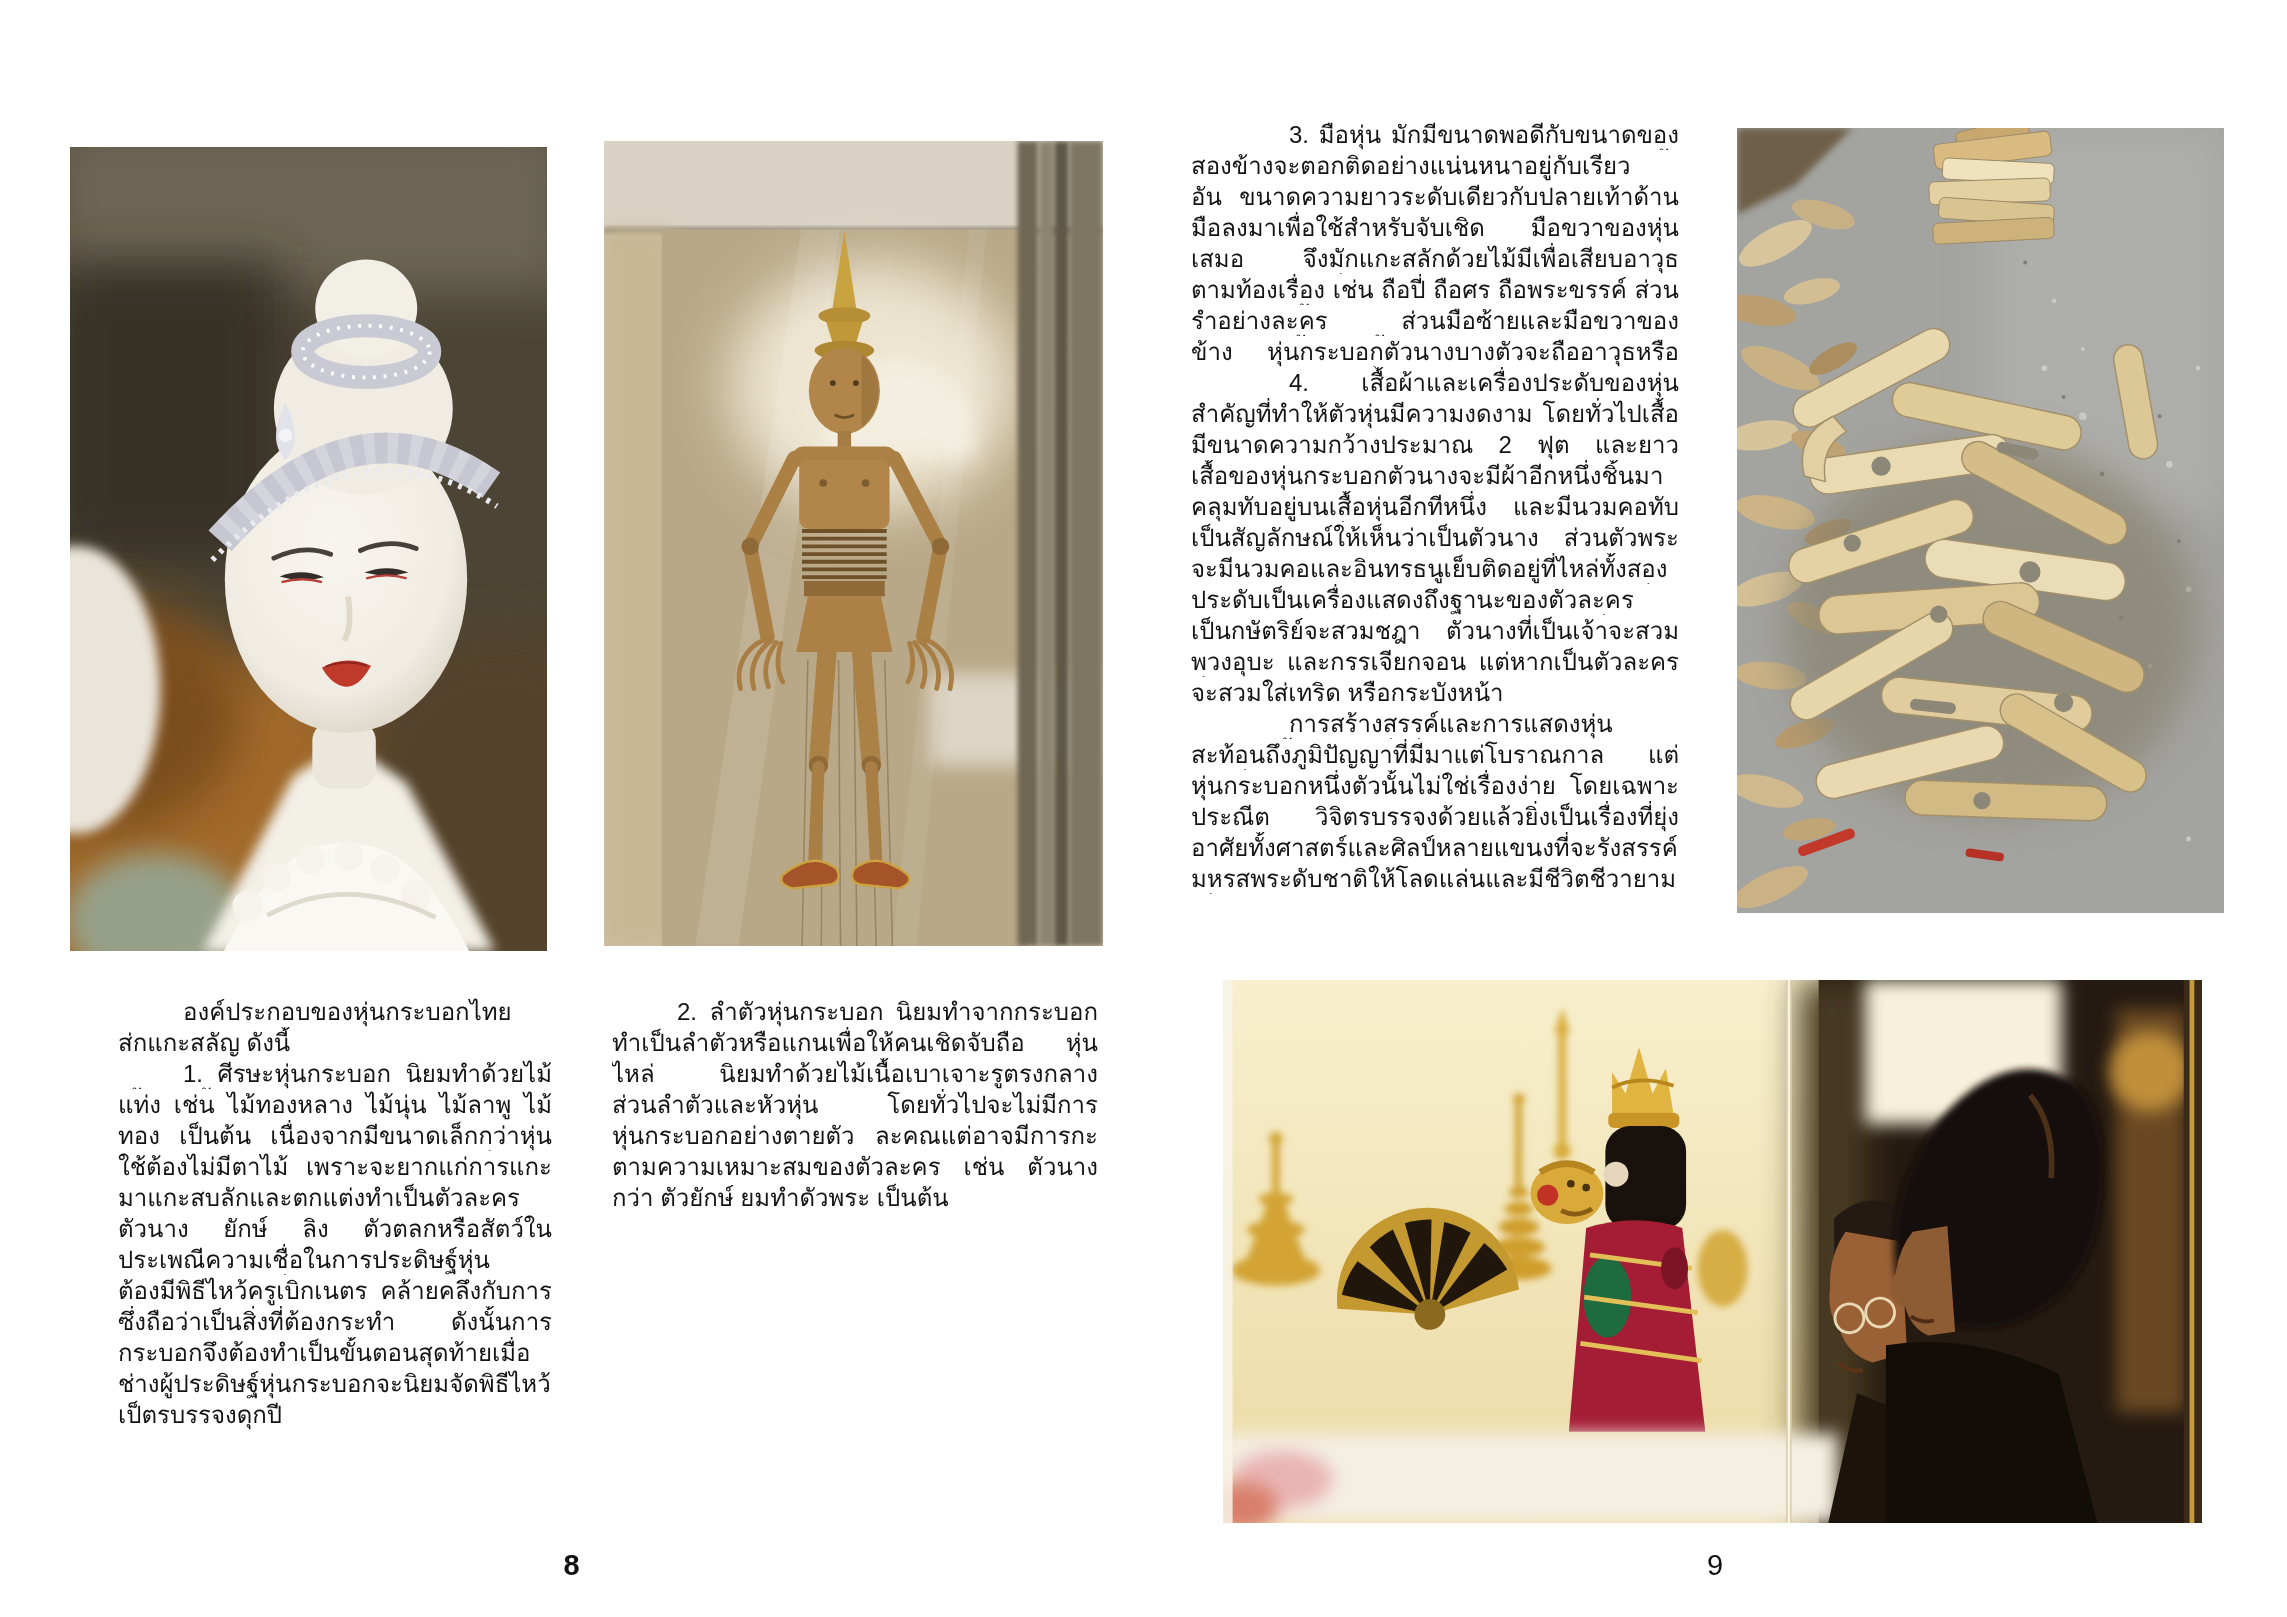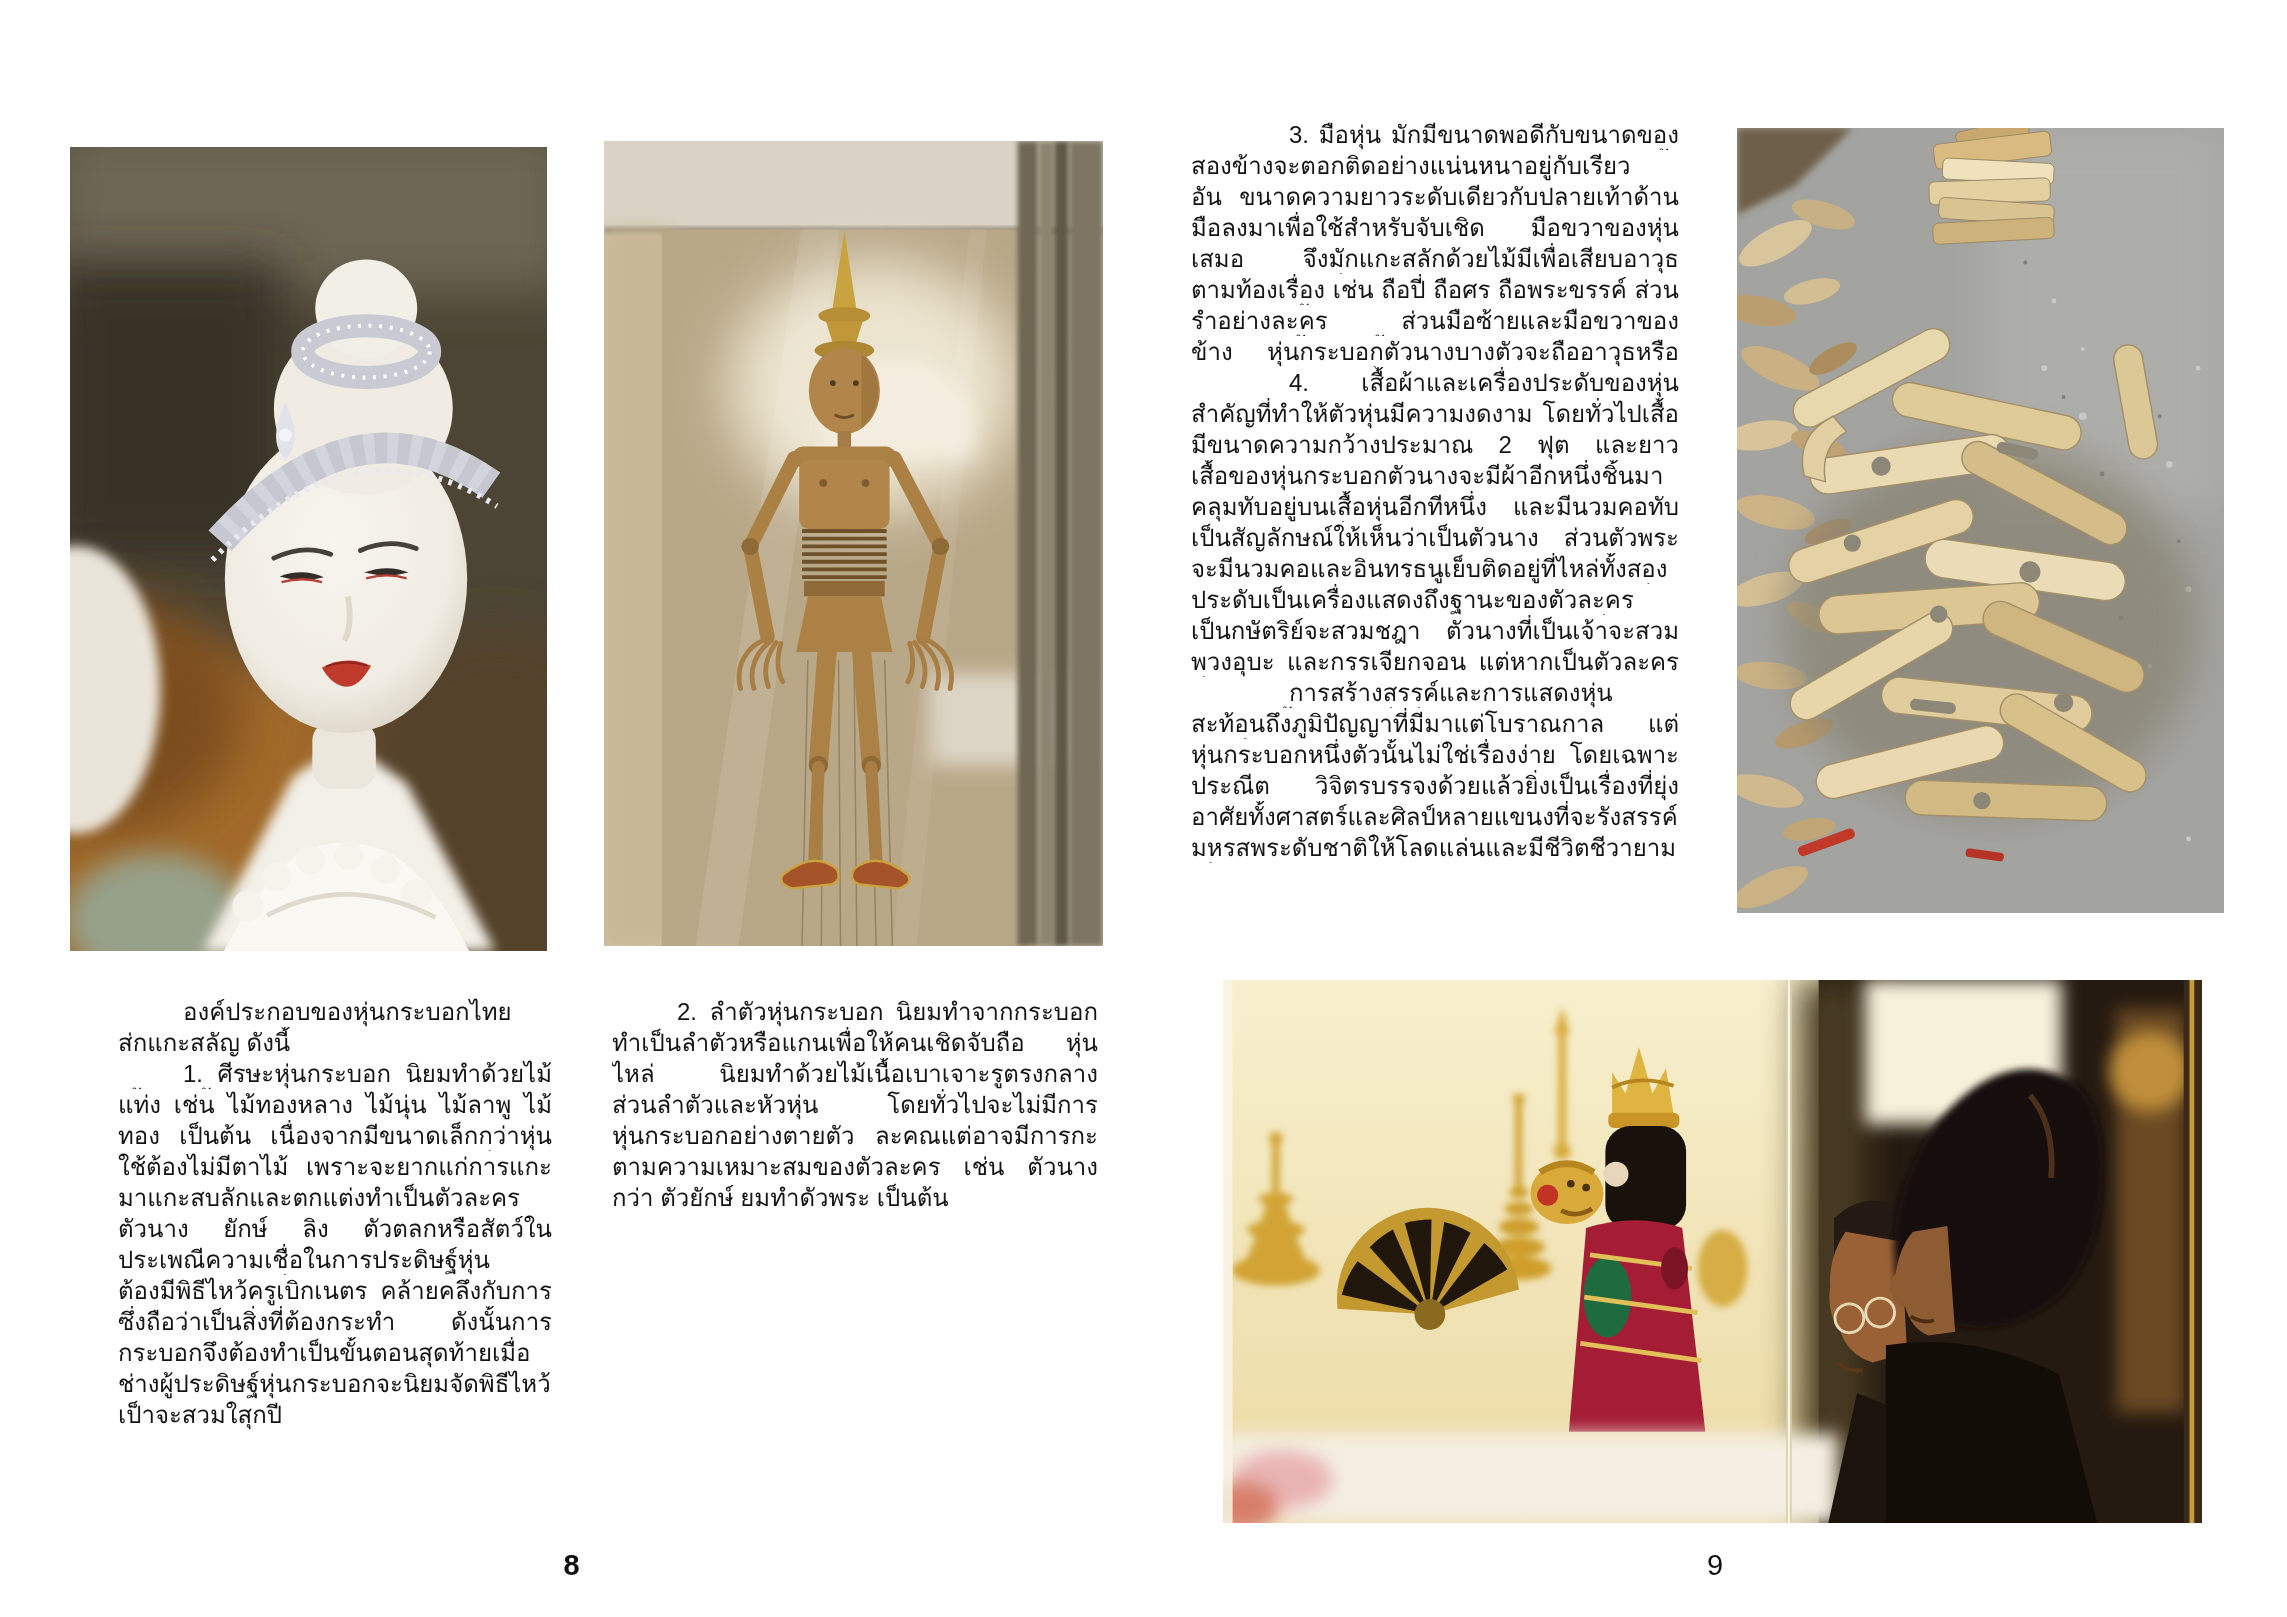--- a/index.html
+++ b/index.html
@@ -195,21 +195,21 @@
         <div class="tline">แท่ง เช่น ไม้ทองหลาง ไม้นุ่น ไม้ลาพู ไม้โมก หรือไม้สัก</div>
         <div class="tline">ทอง เป็นต้น เนื่องจากมีขนาดเล็กกว่าหุ่นใหญ่ ไม้ที่นำมา</div>
         <div class="tline">ใช้ต้องไม่มีตาไม้ เพราะจะยากแก่การแกะและขัดเกลา นำ</div>
         <div class="tline">มาแกะสบลักและตกแต่งทำเป็นตัวละครต่าง ๆ เช่น ตัวพระ</div>
         <div class="tline">ตัวนาง ยักษ์ ลิง ตัวตลกหรือสัตว์ในวรรณคดีลักษณะต่าง ๆ</div>
         <div class="tline">ประเพณีความเชื่อในการประดิษฐ์หุ่นกระบอกอย่างหนึ่งก็คือ</div>
         <div class="tline">ต้องมีพิธีไหว้ครูเบิกเนตร คล้ายคลึงกับการประดิษฐ์หัวโขน</div>
         <div class="tline">ซึ่งถือว่าเป็นสิ่งที่ต้องกระทำ ดังนั้นการเขียนดวงตาของหุ่น</div>
         <div class="tline">กระบอกจึงต้องทำเป็นขั้นตอนสุดท้ายเมื่อเข้าพิธีด้วย บรรดา</div>
         <div class="tline">ช่างผู้ประดิษฐ์หุ่นกระบอกจะนิยมจัดพิธีไหว้ครูเป็นงานใหญ่</div>
-        <div class="tline end">เป็าจะสวมใสุกปี</div>
+        <div class="tline end">เป็ตรบรรจงดุกปี</div>
       </div>
     <div class="col col-b">
         <div class="tline indent">2. ลำตัวหุ่นกระบอก นิยมทำจากกระบอกไม้ไผ่รวก</div>
         <div class="tline">ทำเป็นลำตัวหรือแกนเพื่อให้คนเชิดจับถือ หุ่นกระบอกจะไม่มี</div>
         <div class="tline">ไหล่ นิยมทำด้วยไม้เนื้อเบาเจาะรูตรงกลางสำหรับเสียบไม้ใน</div>
         <div class="tline">ส่วนลำตัวและหัวหุ่น โดยทั่วไปจะไม่มีการกำหนดขนาดของ</div>
         <div class="tline">หุ่นกระบอกอย่างตายตัว ละคณแต่อาจมีการกะเกณฑ์สัดส่วน</div>
         <div class="tline">ตามความเหมาะสมของตัวละคร เช่น ตัวนาง จะมีขนาดเล็ก</div>
         <div class="tline end">กว่า ตัวยักษ์ ยมทำดัวพระ เป็นต้น</div>
       </div>
@@ -230,20 +230,21 @@
         <div class="tline indent">4. เสื้อผ้าและเครื่องประดับของหุ่นกระบอก เป็นส่วน</div>
         <div class="tline">สำคัญที่ทำให้ตัวหุ่นมีความงดงาม โดยทั่วไปเสื้อของหุ่นกระบอก</div>
         <div class="tline">มีขนาดความกว้างประมาณ 2 ฟุต และยาวประมาณ 4-5 ฟุต</div>
         <div class="tline">เสื้อของหุ่นกระบอกตัวนางจะมีผ้าอีกหนึ่งชิ้นมาทำเป็นผ้าห่มนาง</div>
         <div class="tline">คลุมทับอยู่บนเสื้อหุ่นอีกทีหนึ่ง และมีนวมคอทับบนผ้าห่มนางเพื่อ</div>
         <div class="tline">เป็นสัญลักษณ์ให้เห็นว่าเป็นตัวนาง ส่วนตัวพระจะไม่มีผ้าห่มแต่</div>
         <div class="tline">จะมีนวมคอและอินทรธนูเย็บติดอยู่ที่ไหล่ทั้งสองข้าง ส่วนเครื่อง</div>
         <div class="tline">ประดับเป็นเครื่องแสดงถึงฐานะของตัวละคร เช่น ตัวพระที่มีฐานะ</div>
         <div class="tline">เป็นกษัตริย์จะสวมชฎา ตัวนางที่เป็นเจ้าจะสวมใส่มงกุฎ รัดเกล้า</div>
         <div class="tline">พวงอุบะ และกรรเจียกจอน แต่หากเป็นตัวละครที่เป็นสามัญชน</div>
+        <div class="tline end">จะสวมใส่เทริด หรือกระบังหน้า</div>
         <div class="tline indent">การสร้างสรรค์และการแสดงหุ่นกระบอกนั้นนับเป็นสิ่งที่</div>
         <div class="tline">สะท้อนถึงภูมิปัญญาที่มีมาแต่โบราณกาล แต่กว่าที่จะสำเร็จได้เป็น</div>
         <div class="tline">หุ่นกระบอกหนึ่งตัวนั้นไม่ใช่เรื่องง่าย โดยเฉพาะหากจะทำให้งดงาม</div>
         <div class="tline">ประณีต วิจิตรบรรจงด้วยแล้วยิ่งเป็นเรื่องที่ยุ่งยากซับซ้อน ต้อง</div>
         <div class="tline">อาศัยทั้งศาสตร์และศิลป์หลายแขนงที่จะรังสรรค์องค์ประกอบของ</div>
         <div class="tline end">มหรสพระดับชาติให้โลดแล่นและมีชีวิตชีวายามเมื่ออยู่หน้าฉาก</div>
       </div>
 
     <figure class="photo-wood" aria-label="ชิ้นส่วนมือและแขนหุ่นไม้แกะสลักกองอยู่บนพื้นปูน">
       <svg viewBox="0 0 507 817" preserveAspectRatio="none">

